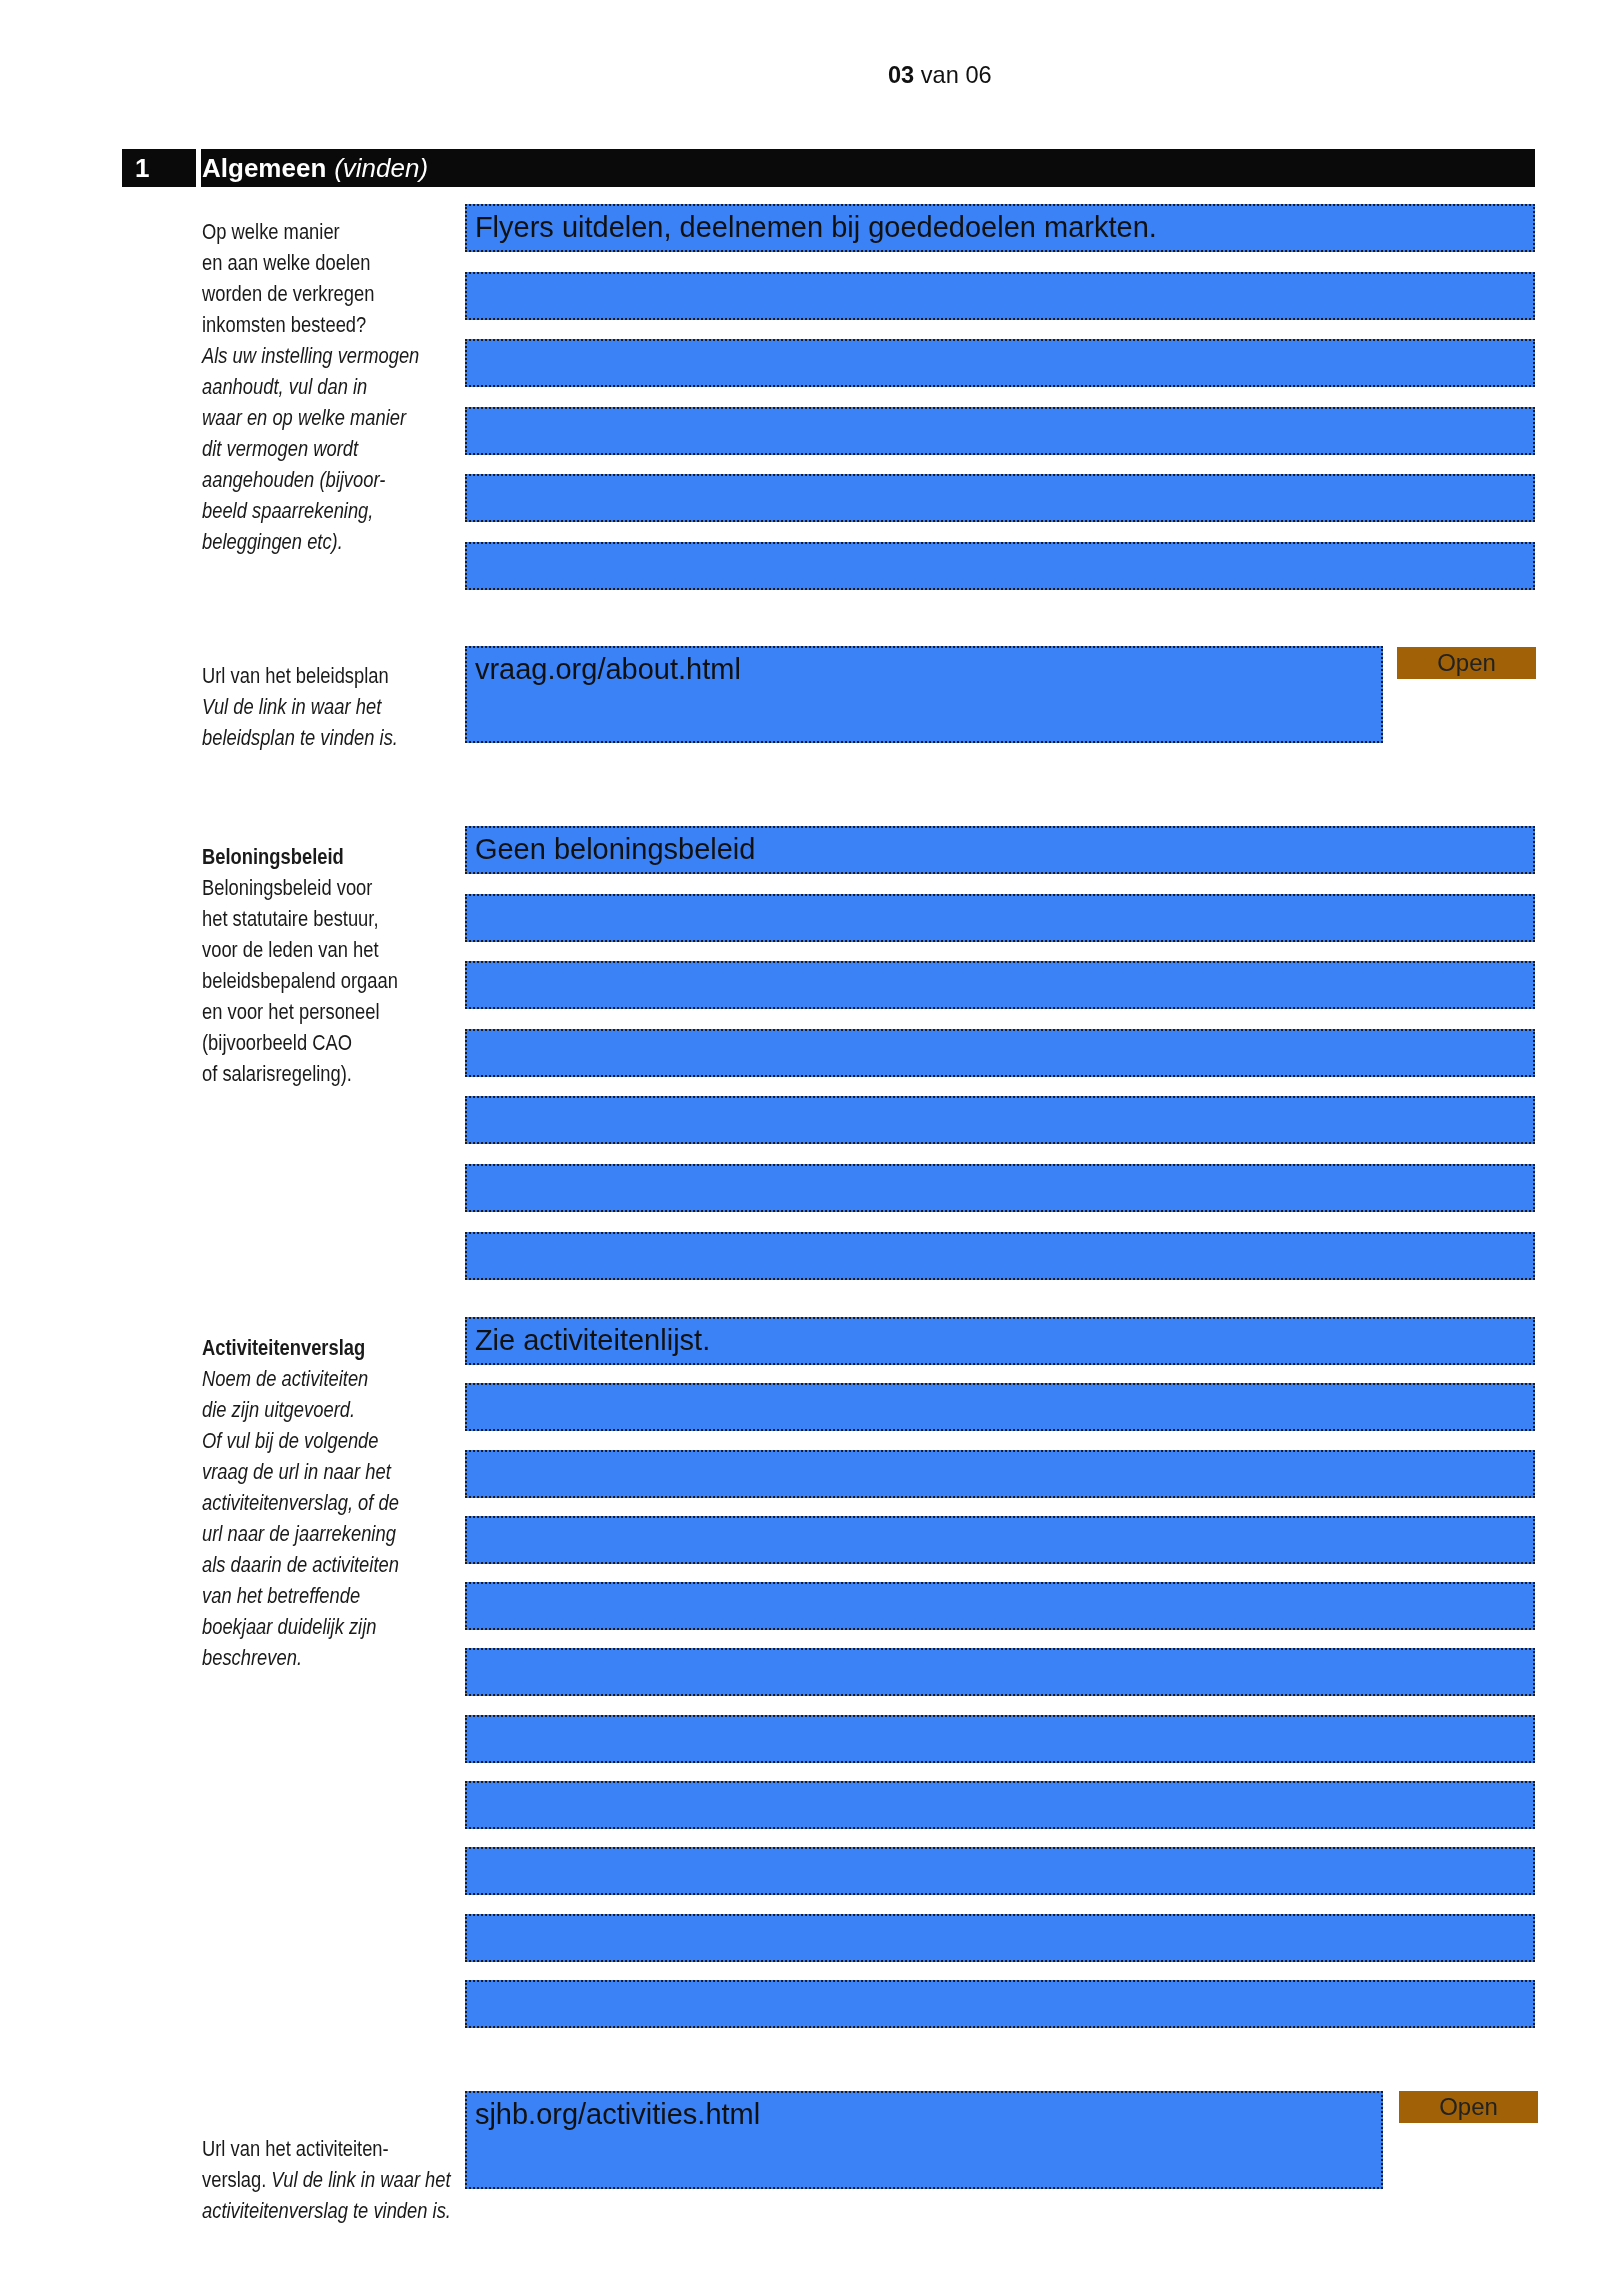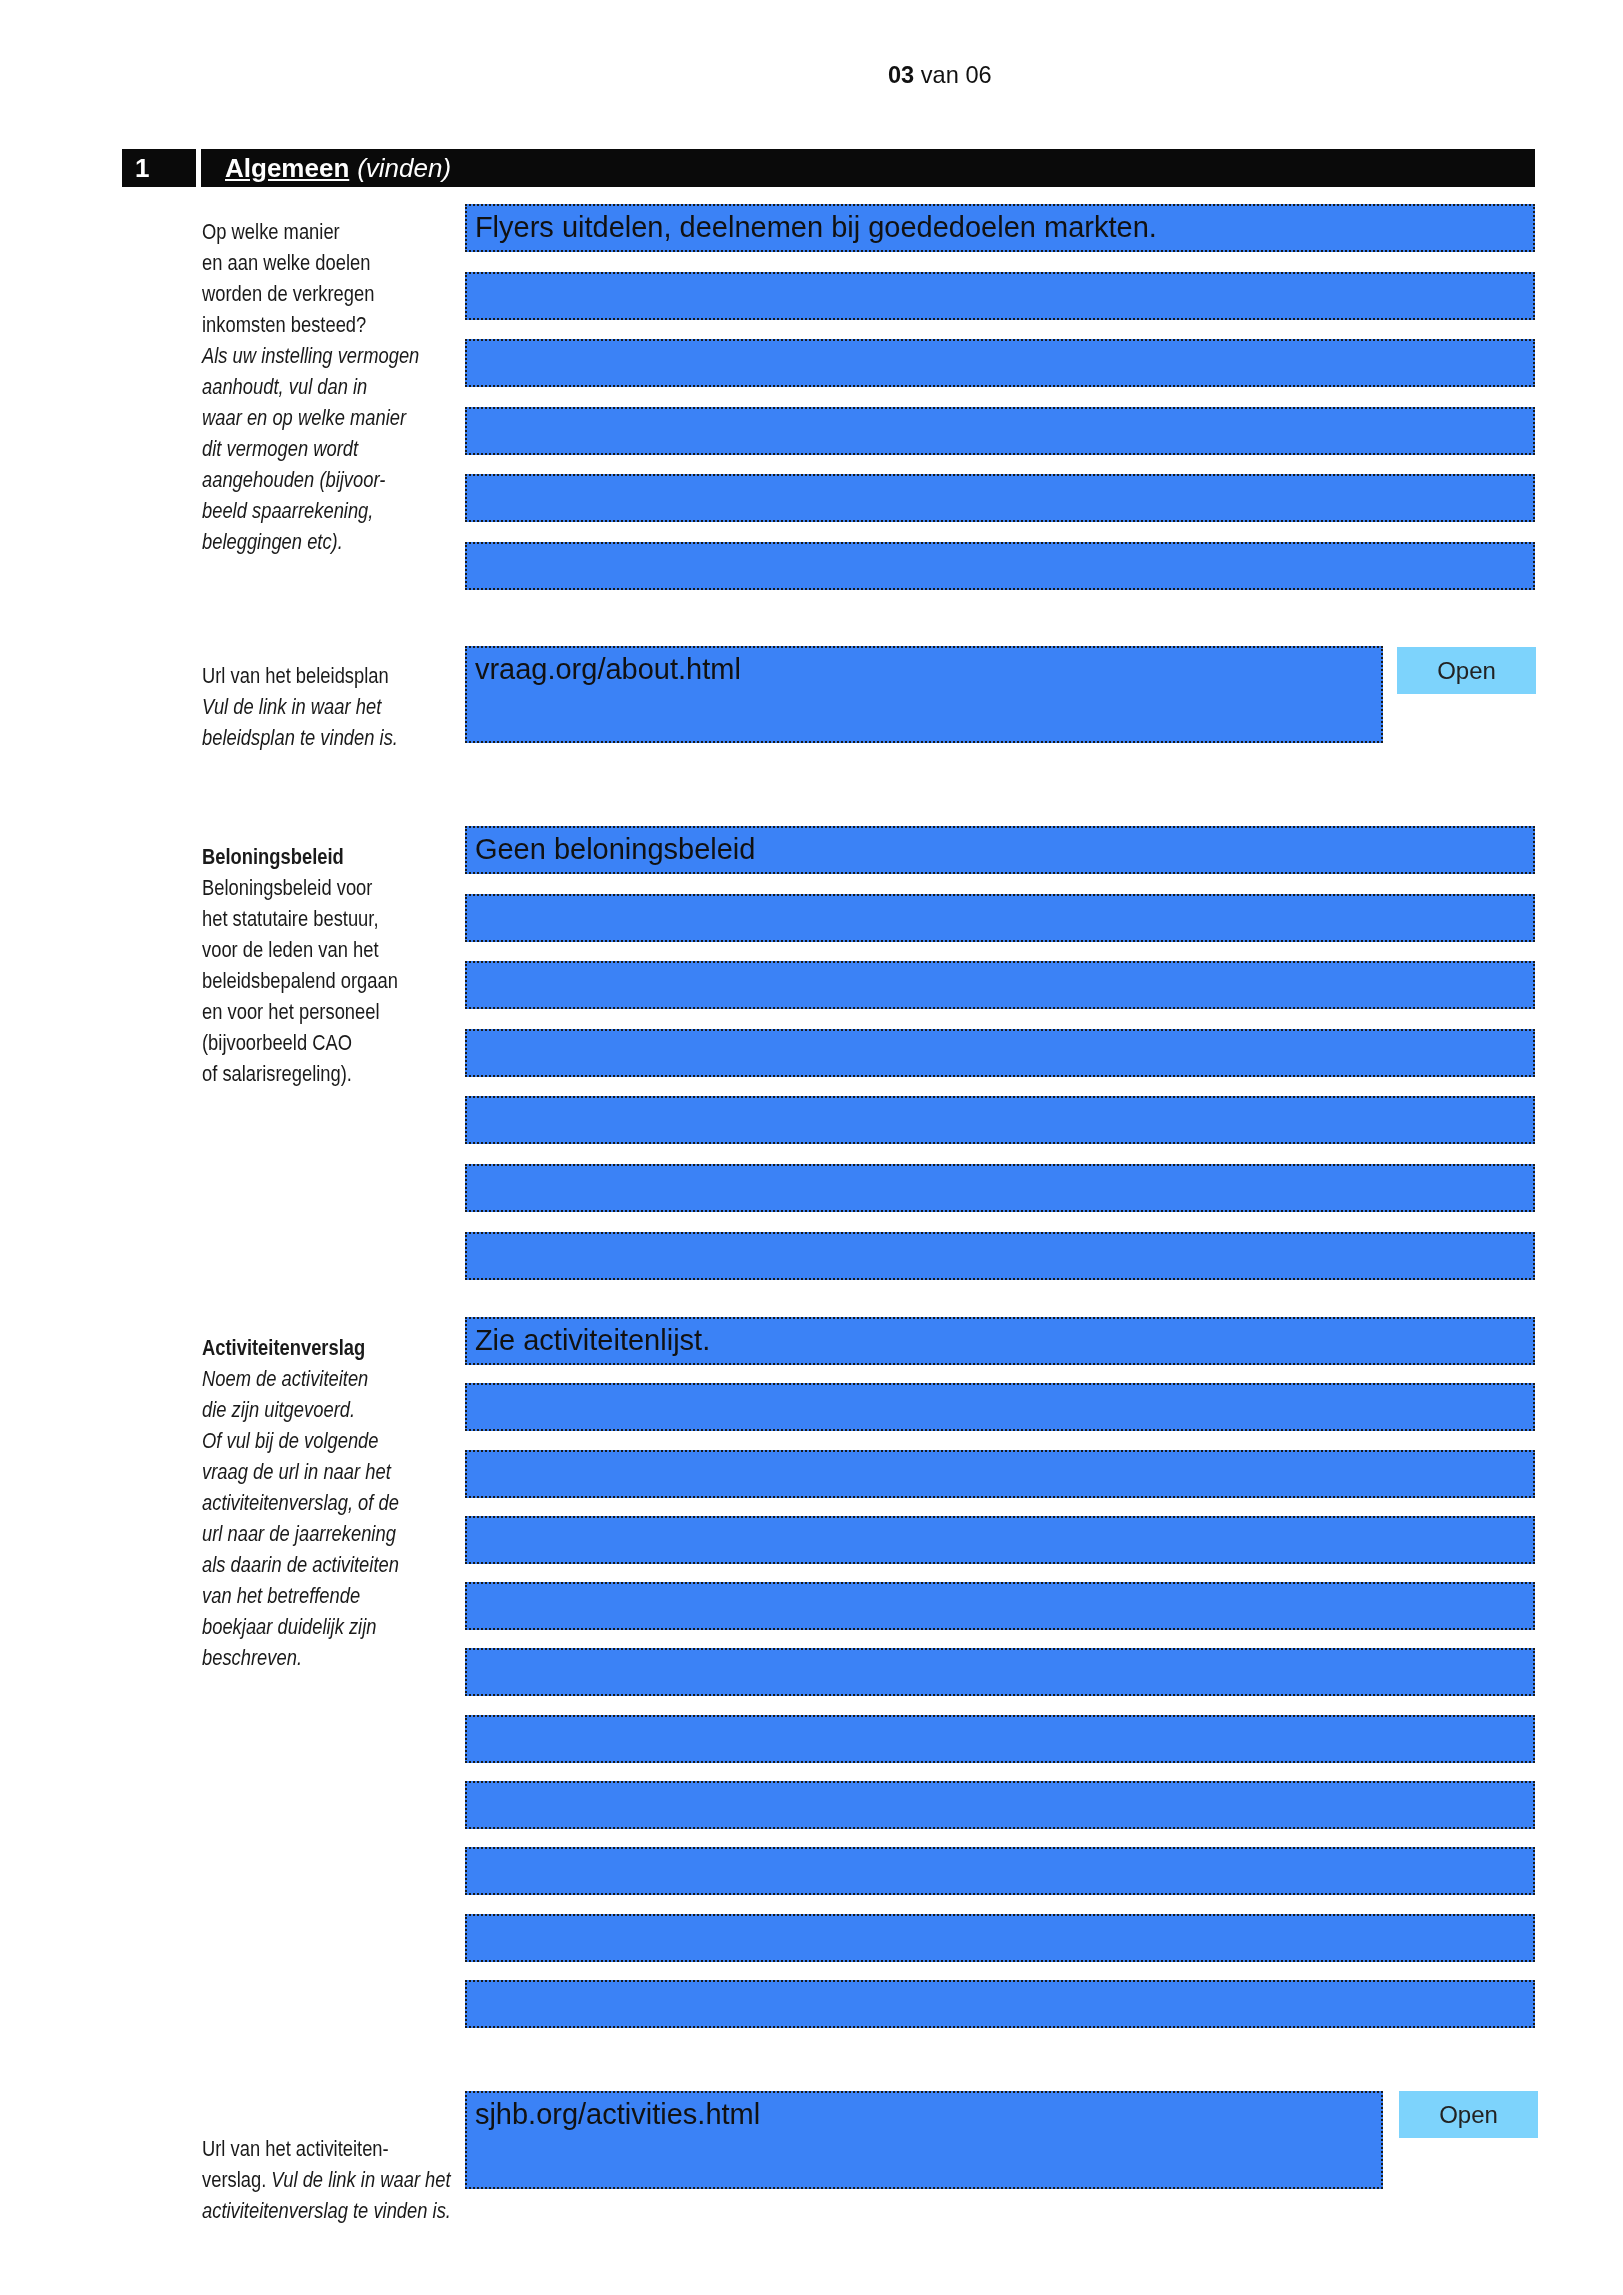--- a/index.html
+++ b/index.html
@@ -12,21 +12,21 @@
 
   
   .pagenum { position:absolute; left:888px; top:62px; font-size:23.6px; color:#111; white-space:nowrap;text-align:center; }
   .pagenum .bold { font-weight:bold; }
 
   
   .bar { position:absolute; top:149px; height:38px; background:#0a0a0a; color:#fff; display:flex; align-items:center; }
   .bar-num { left:122px; width:74px; }
   .bar-num span { padding-left:13px; font-weight:bold; font-size:26px; }
   .bar-title { left:201px; width:1334px; }
-  .bar-title .tb { padding-left:24px; font-weight:bold; font-size:26px;text-decoration:underline; }
+  .bar-title .tb { padding-left:1px; font-weight:bold; font-size:26px; }
   .bar-title .ti { font-style:italic; font-size:26px; margin-left:7.9px; font-weight:normal; }
 
   
   .label {
     position:absolute; left:202px; width:308px;
     font-size:21.6px; line-height:31px; color:#1a1a1a;
     transform:scaleX(0.85); transform-origin:0 0;
   }
   .label .b { display:block; font-weight:bold; white-space:pre-line; }
   .label .r { display:block; white-space:pre-line; }
@@ -39,22 +39,22 @@
   .field {
     box-sizing:border-box; width:1070px; height:48px;
     border:2.6px dotted #1a1a1a; margin-bottom:19.6px;
     padding:3.9px 7.9px; font-size:29px; line-height:35px;
     overflow:hidden; background:#3b82f6; white-space:nowrap;
   }
   .fields.tight .field { margin-bottom:18.3px; }
   .field.url { position:absolute; left:465px; width:918px; height:97px; margin:0; }
 
   .open-btn {
-    position:absolute; width:139px; height:47px;
-    background:#7dd3fc; border:0; cursor:pointer;
+    position:absolute; width:139px; height:32px;
+    background:#a16207; border:0; cursor:pointer;
     font-family:"Liberation Sans", sans-serif; font-size:24px; color:#222;
     display:flex; align-items:center; justify-content:center;
   }
 </style>
 </head>
 <body>
 
 <div class="page">
 
   <div class="pagenum"><span class="bold">03</span><span> van 06</span></div>

